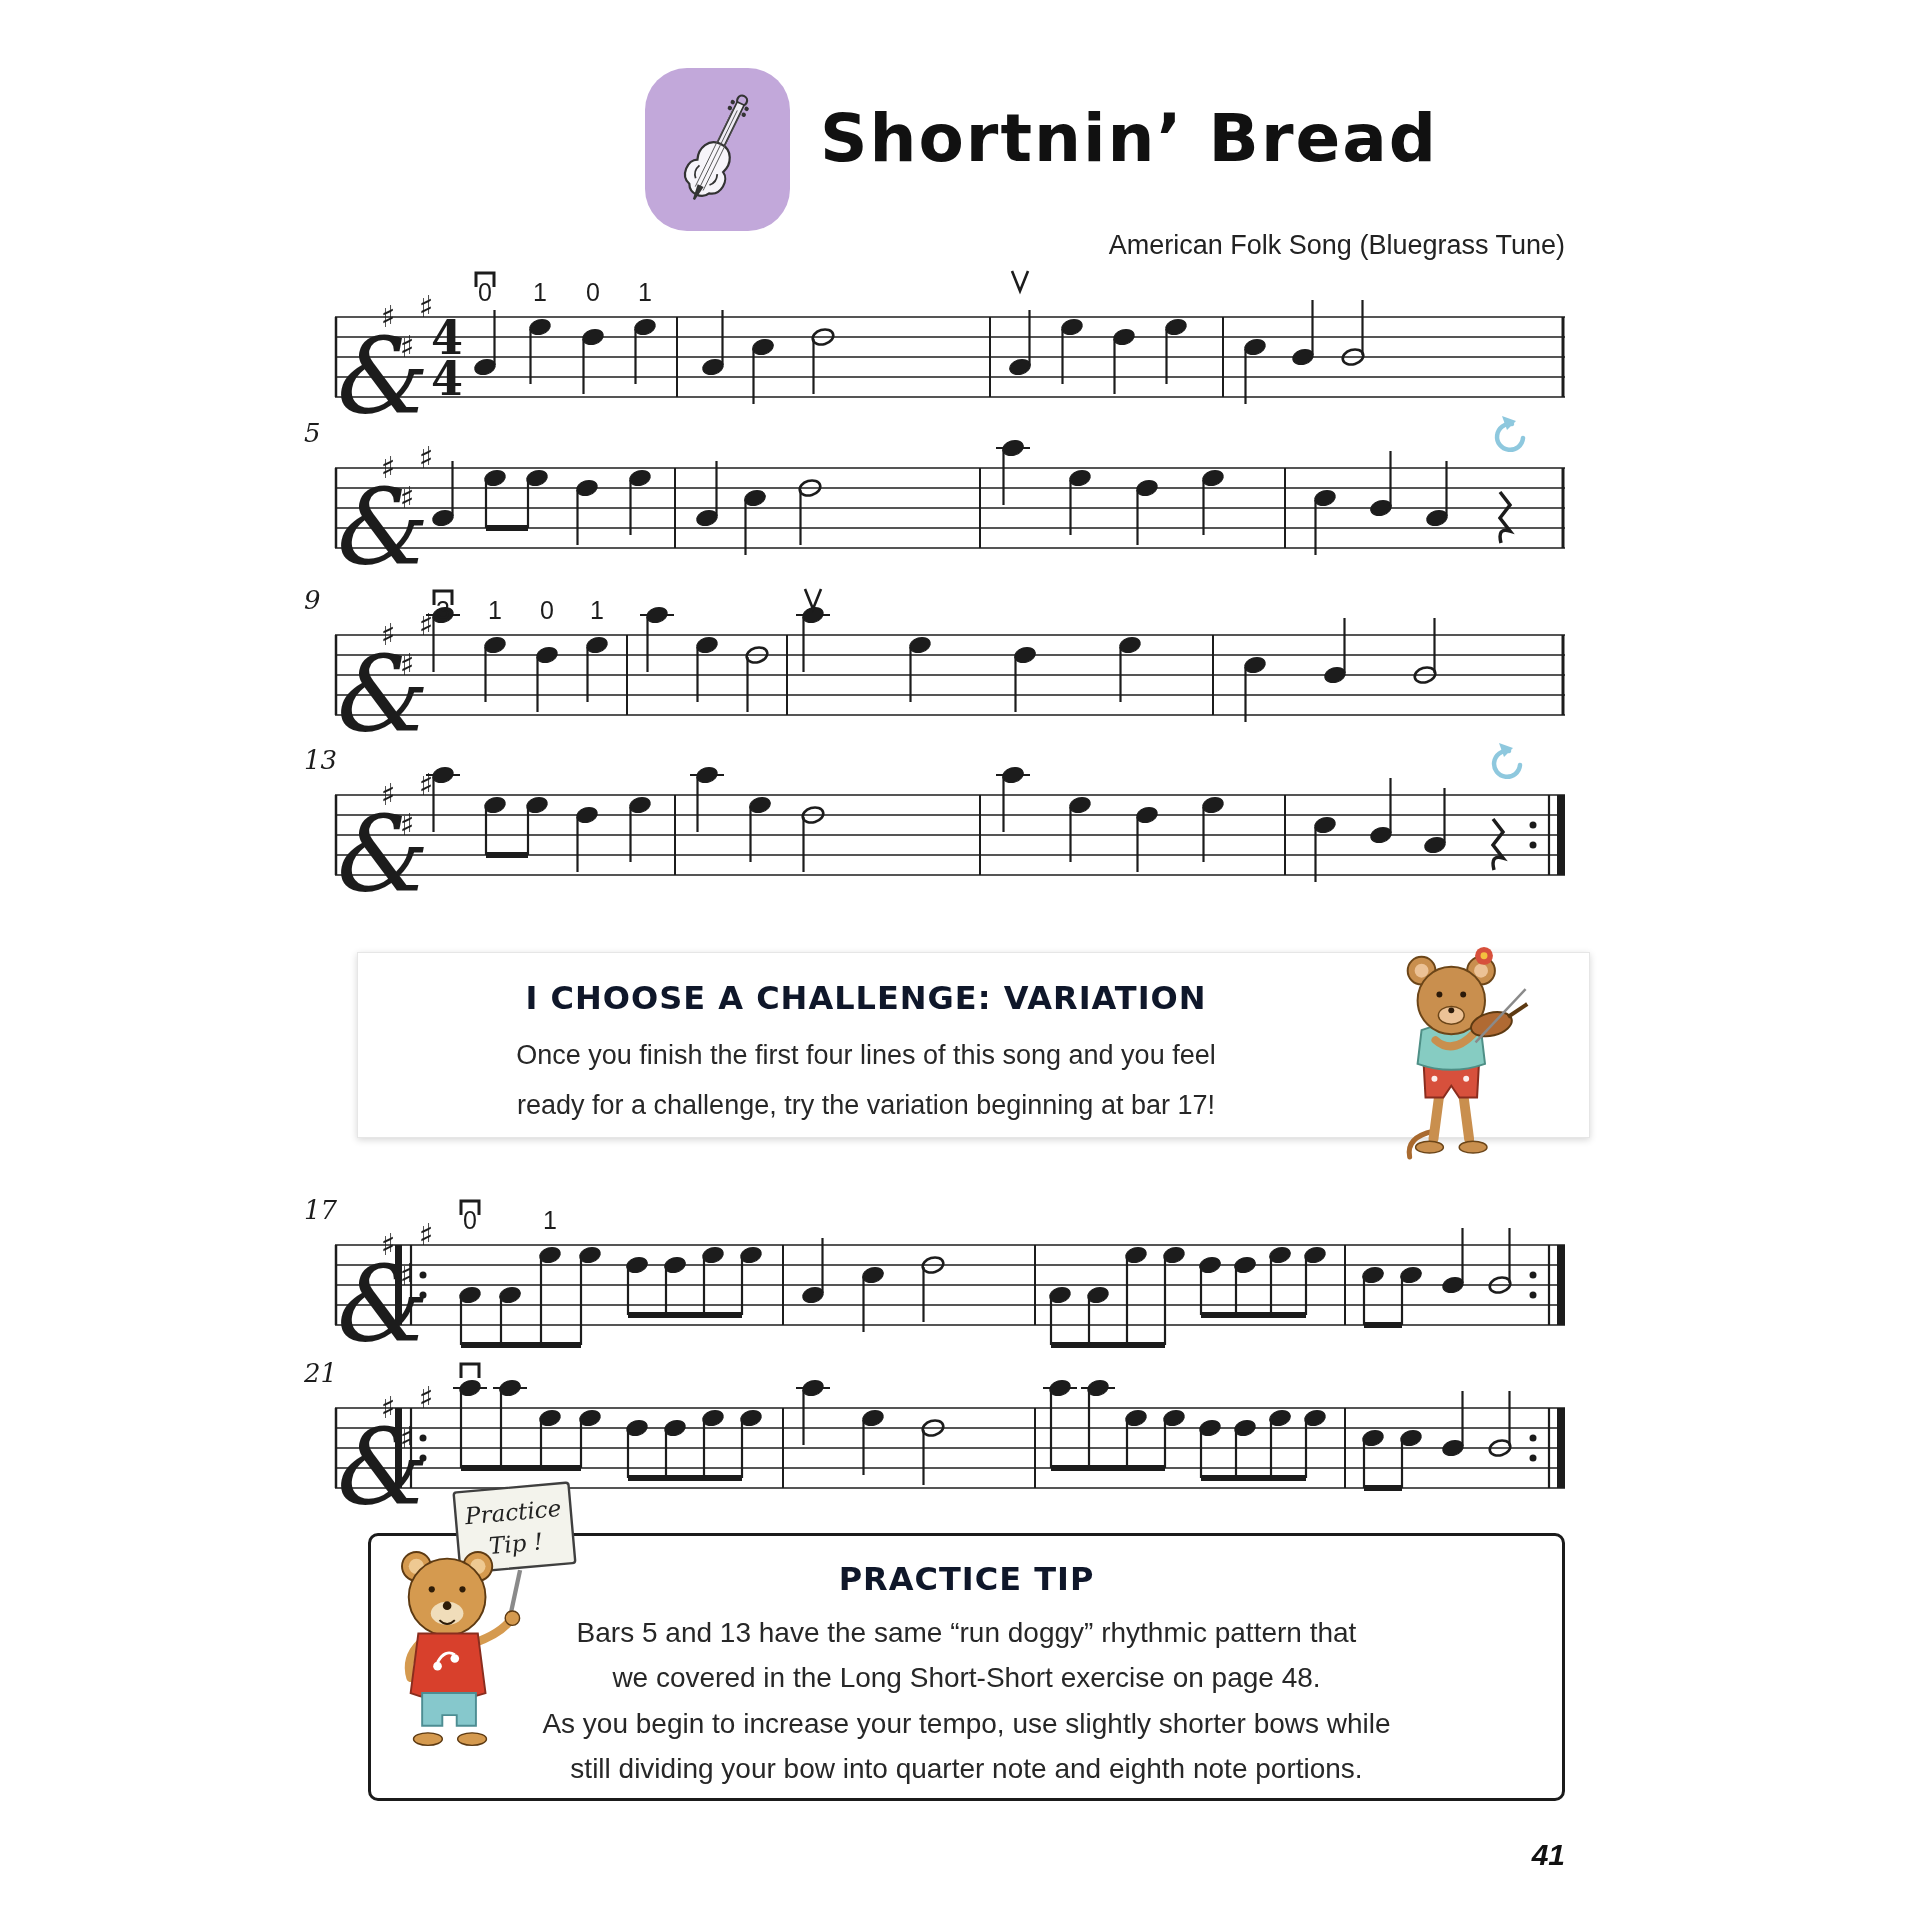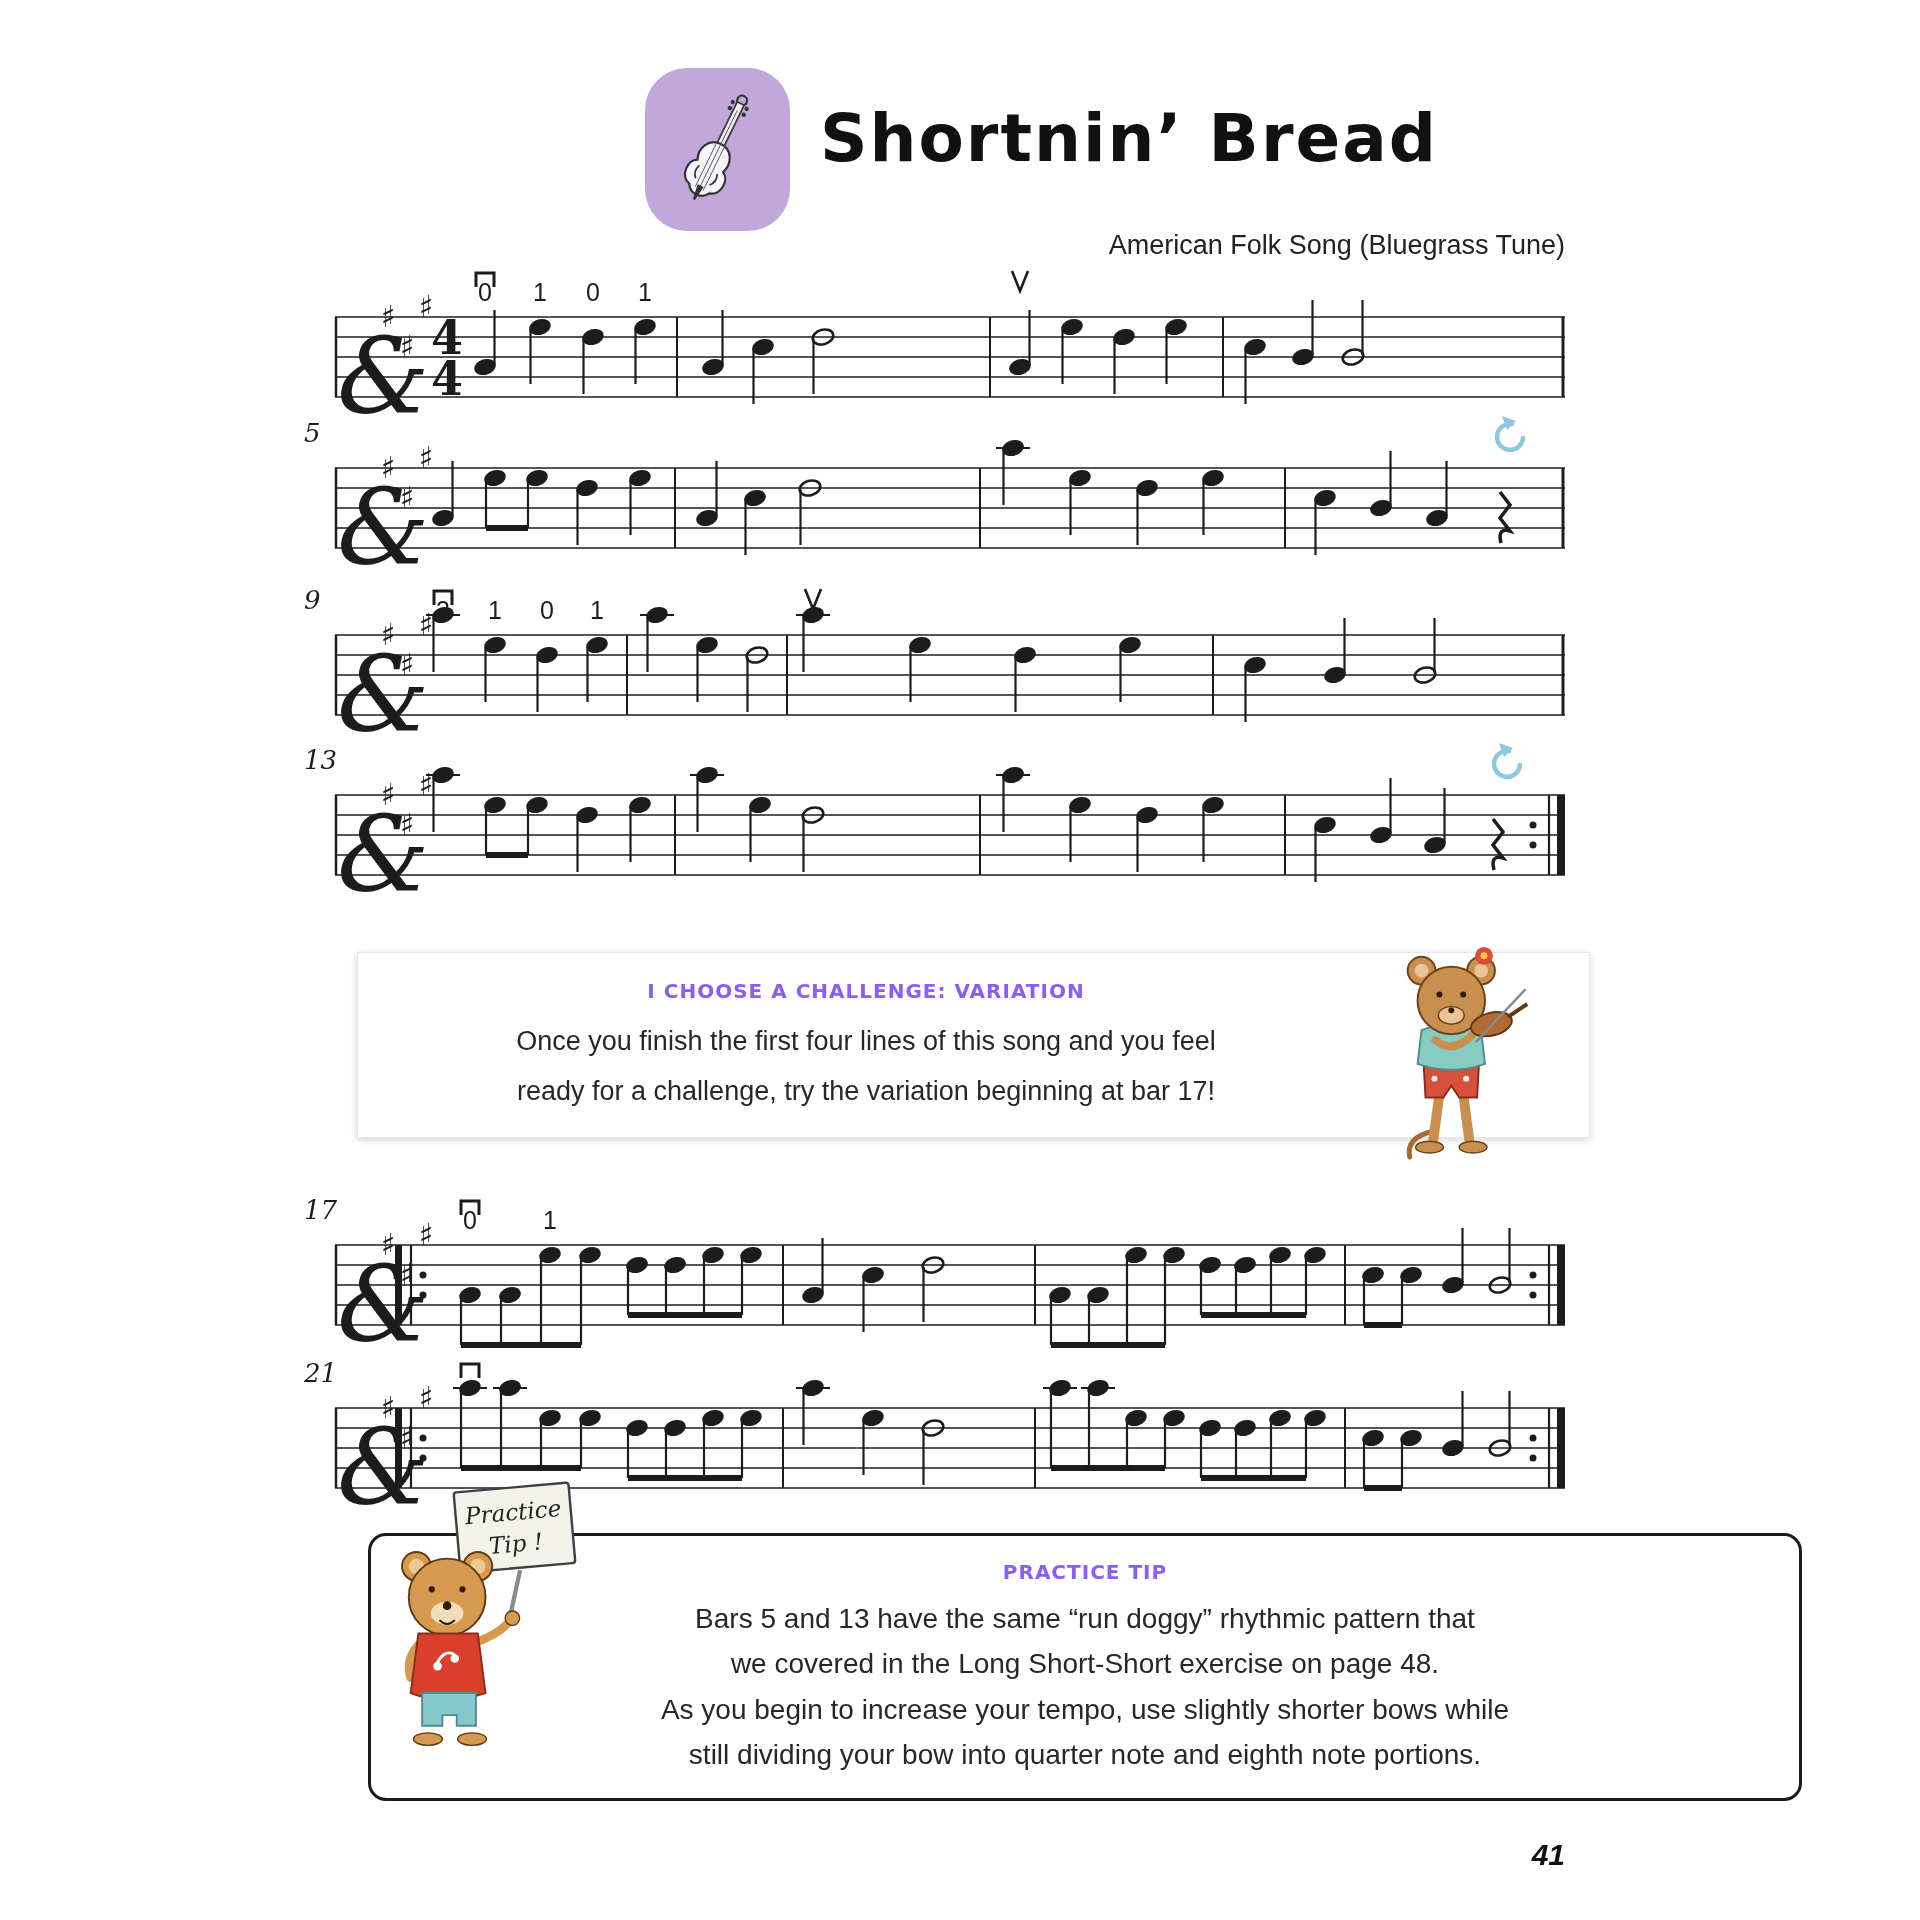--- a/index.html
+++ b/index.html
@@ -26,27 +26,27 @@
   }
   svg.system { position:absolute; left:300px; width:1270px; height:175px; }
   .challenge-box {
     left:357px; top:952px; width:1233px; height:186px;
     background:#fff; border:1px solid #e6e6e6;
     box-shadow:0 2px 7px rgba(0,0,0,0.16);
     text-align:center; padding-top:26px; padding-right:215px;
   }
   .challenge-box h2, .practice-box h2 {
     font-family:"DejaVu Sans", sans-serif; font-weight:700;
-    font-size:20px; letter-spacing:1px; color:#8b5cf6;
+    font-size:32px; letter-spacing:1px; color:#0f172a;
   }
   .challenge-box p { font-size:27px; line-height:1.85; color:#272727; margin-top:14px; }
   .challenge-box p span { display:block; }
   .practice-box {
-    left:368px; top:1533px; width:1434px; height:268px;
-    border:3px solid #1b1b1b; border-radius:18px; background:#fff;
+    left:368px; top:1533px; width:1197px; height:268px;
+    border:3px solid #1b1b1b; border-radius:10px; background:#fff;
     text-align:center; padding-top:24px;
   }
   .practice-box .tipbody { font-size:28px; line-height:1.62; color:#272727; margin-top:12px; }
   .practice-box .tipbody span { display:block; }
   .page-number {
     left:1470px; top:1838px; width:95px; text-align:right;
     font-weight:700; font-size:30px; color:#111;font-style:italic;
   }
 </style>
 </head>

